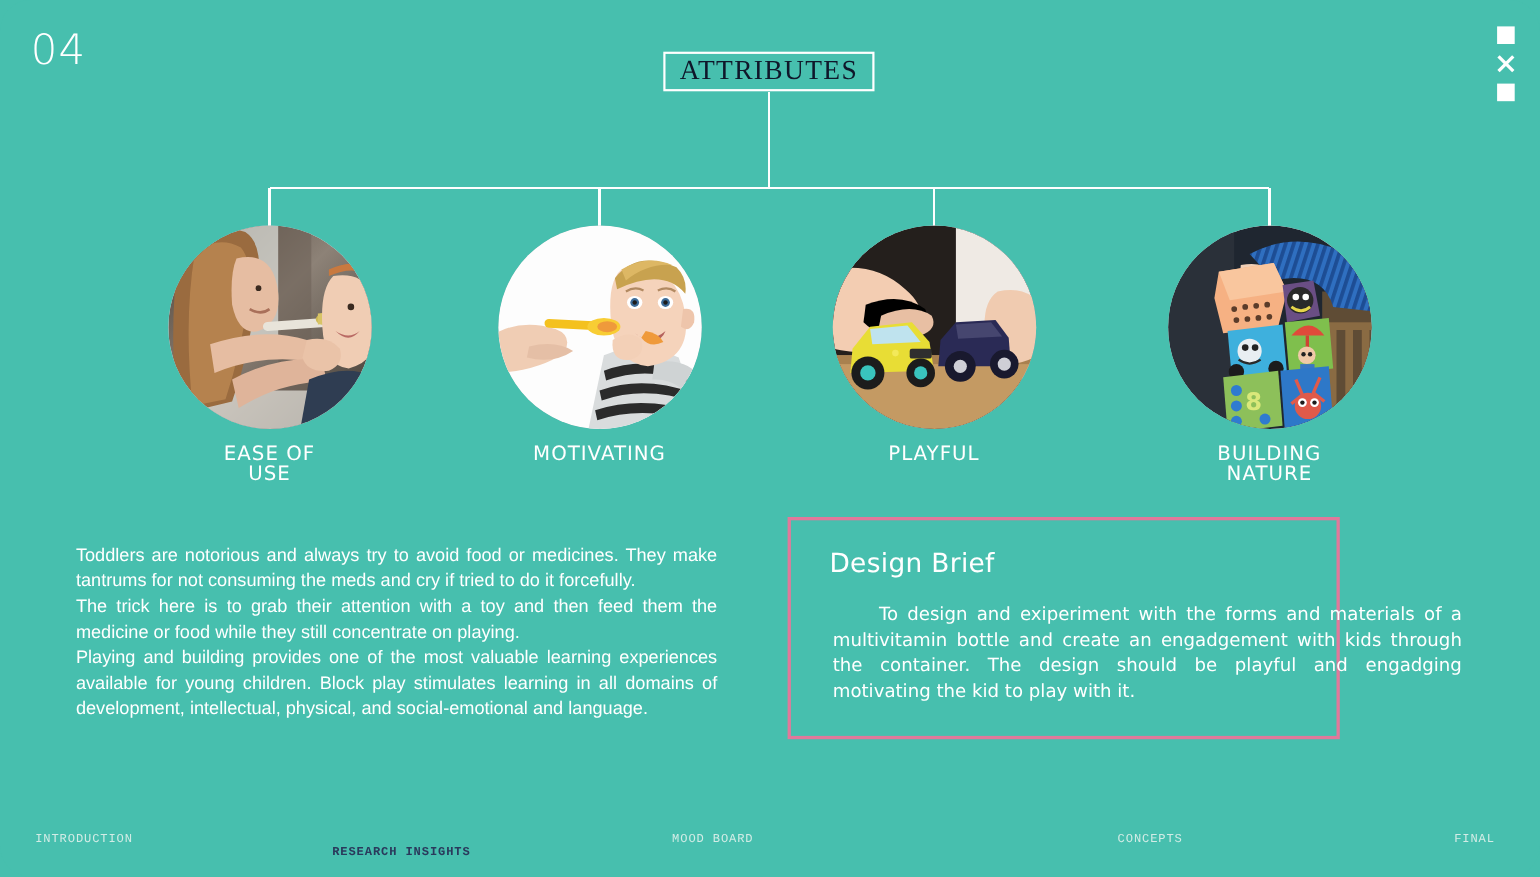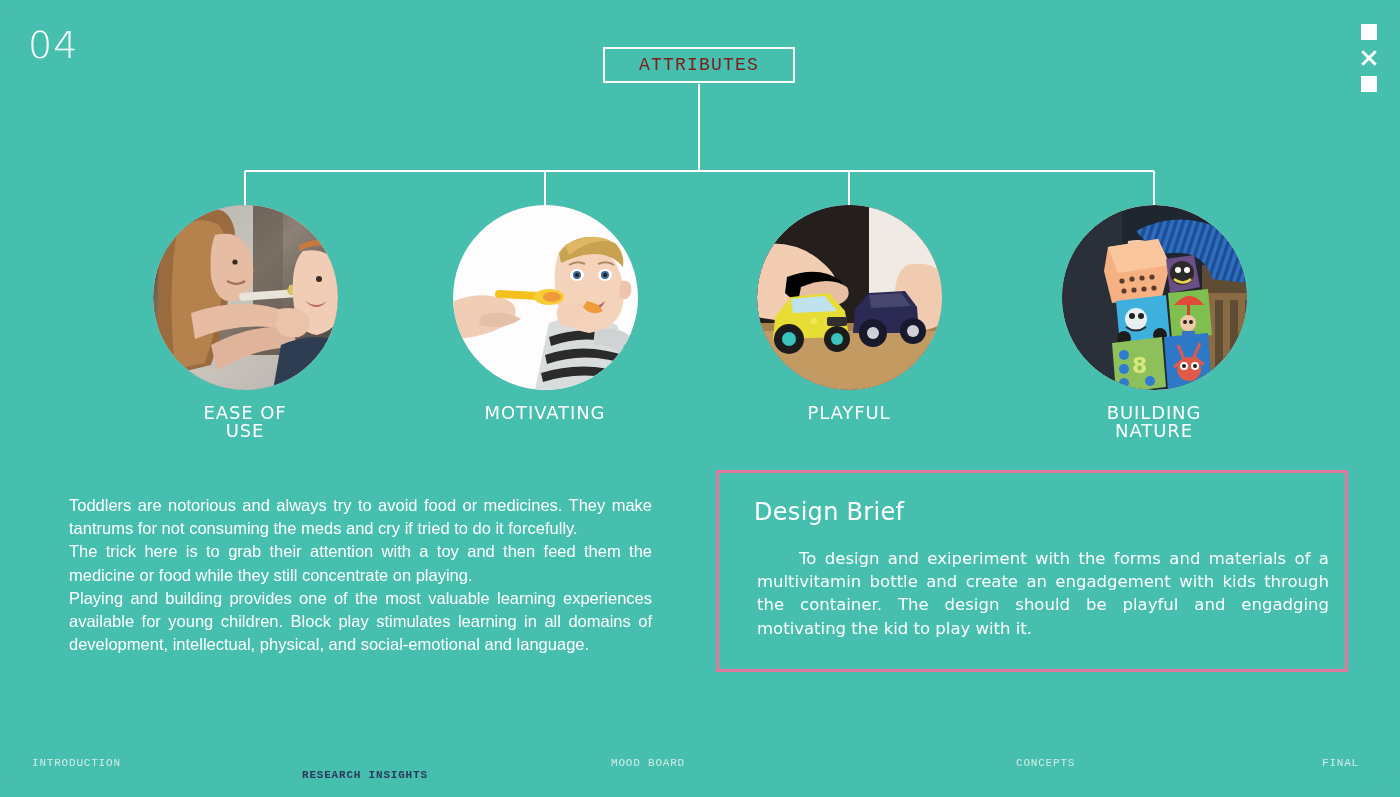--- a/index.html
+++ b/index.html
@@ -74,25 +74,25 @@
     top: 47px;
     width: 192px;
     height: 36px;
     border: 2px solid #ffffff;
     display: flex;
     align-items: center;
     justify-content: center;
     box-sizing: border-box;
   }
   .title-text {
-    color: #7f1d1d;
-    font-size: 18px;
+    color: #0f172a;
+    font-size: 25px;
     letter-spacing: 1.2px;
     font-weight: 400;
-    font-family: Liberation Mono, monospace;
+    font-family: Liberation Serif, serif;
     white-space: nowrap;
   }
 
   
   .tree { position: absolute; left: 0; top: 0; width: 1400px; height: 230px; }
 
   
   .nodes {
     position: absolute;
     left: 0;
@@ -136,21 +136,21 @@
     text-align: justify;
     font-family: Liberation Sans, sans-serif;
   }
   .body-copy p { margin: 0; }
 
   
   .brief {
     position: absolute;
     left: 716px;
     top: 470px;
-    width: 632px;
+    width: 502px;
     height: 202px;
     border: 3px solid #e0799b;
     box-sizing: border-box;
   }
   .brief-title {
     position: absolute;
     left: 35px;
     top: 25px;
     color: #ffffff;
     font-size: 24px;

